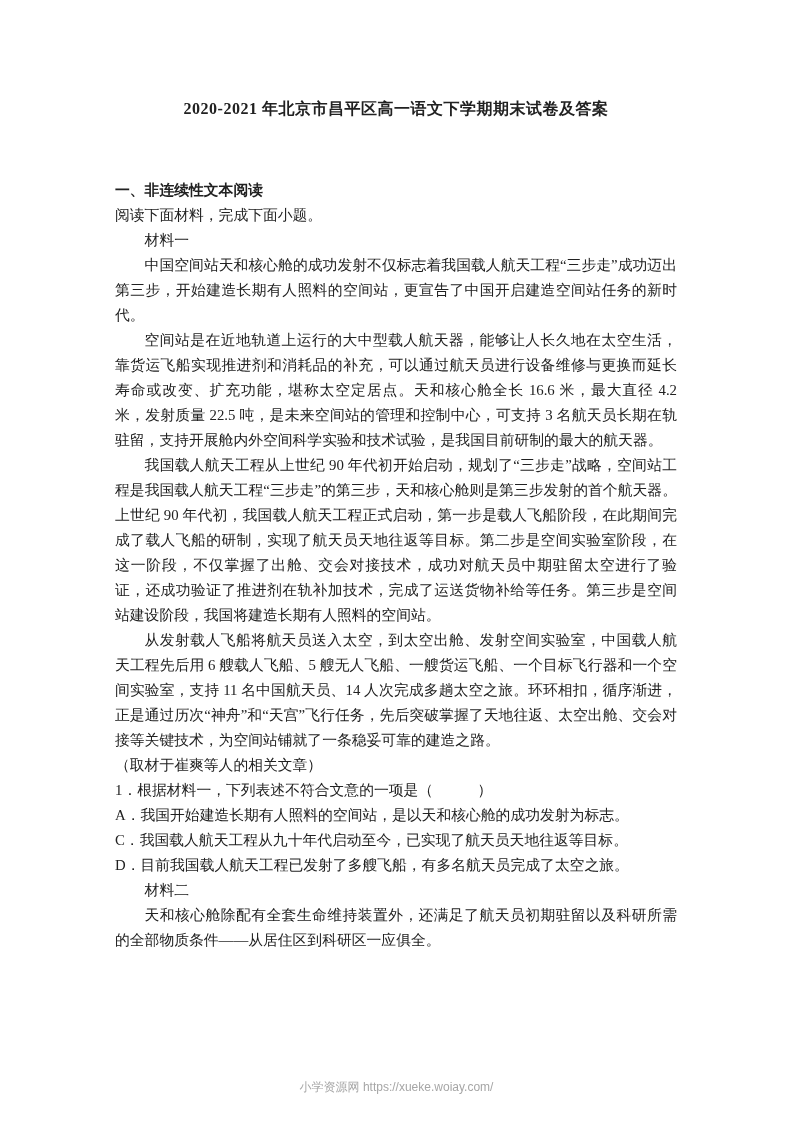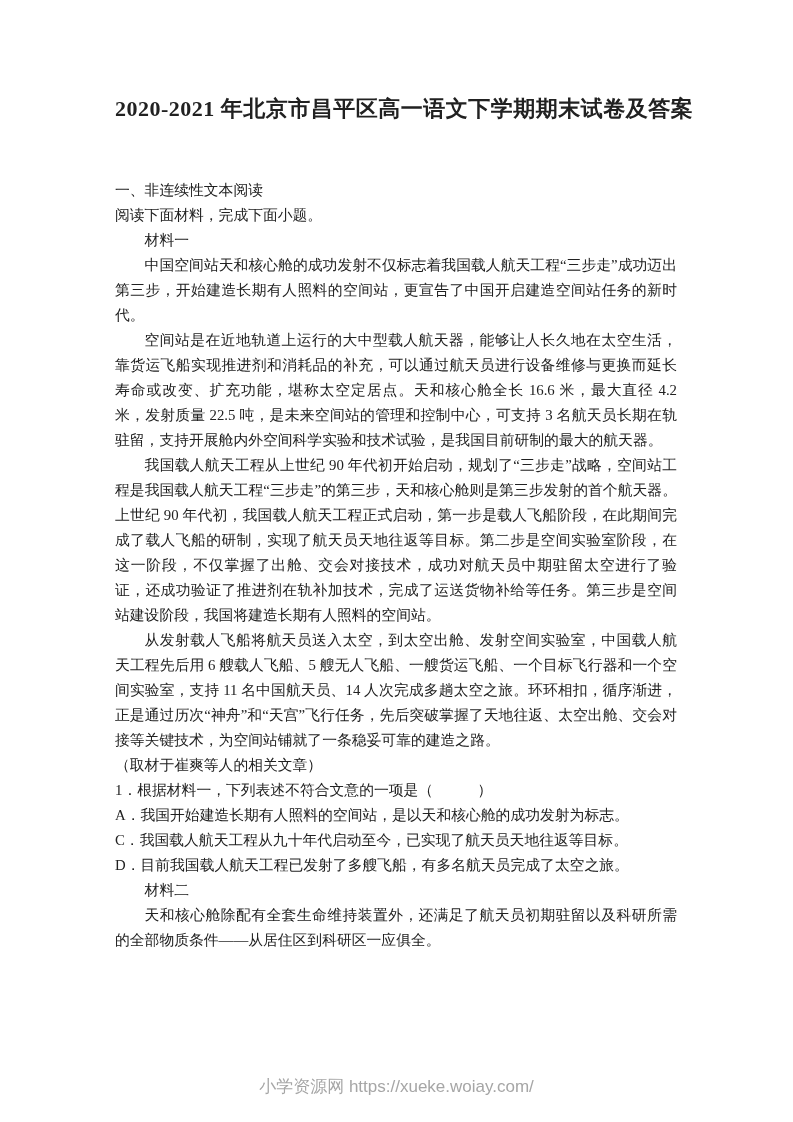--- a/index.html
+++ b/index.html
@@ -16,54 +16,54 @@
     font-family: "Liberation Serif", "DejaVu Serif", serif;
     color: #212121;
   }
   .content {
     position: absolute;
     left: 115px;
     top: 92px;
     width: 562px;
   }
   .doc-title {
-    font-size: 22px;
+    font-size: 16px;
     font-weight: bold;
     text-align: center;
     line-height: 34px;
     margin: 0 0 52px 0;
     letter-spacing: 0.5px;
     white-space: nowrap;
   }
   .body-text {
     font-size: 14.8px;
     line-height: 25px;
     text-align: justify;
   }
   .body-text p {
     margin: 0;
   }
   .heading {
-    font-weight: normal;
+    font-weight: bold;
   }
   .indent {
     text-indent: 2em;
   }
   .source-line {
     text-align: left;
   }
   .footer {
     position: absolute;
     left: 0;
     bottom: 25px;
     width: 100%;
     text-align: center;
     color: #a6a6a6;
     font-family: "Liberation Sans", "DejaVu Sans", sans-serif;
-    font-size: 17px;
+    font-size: 12px;
     line-height: 20px;
   }
 </style>
 </head>
 <body>
 
 <div class="page">
   <div class="content">
 
     <h1 class="doc-title">2020-2021 年北京市昌平区高一语文下学期期末试卷及答案</h1>

